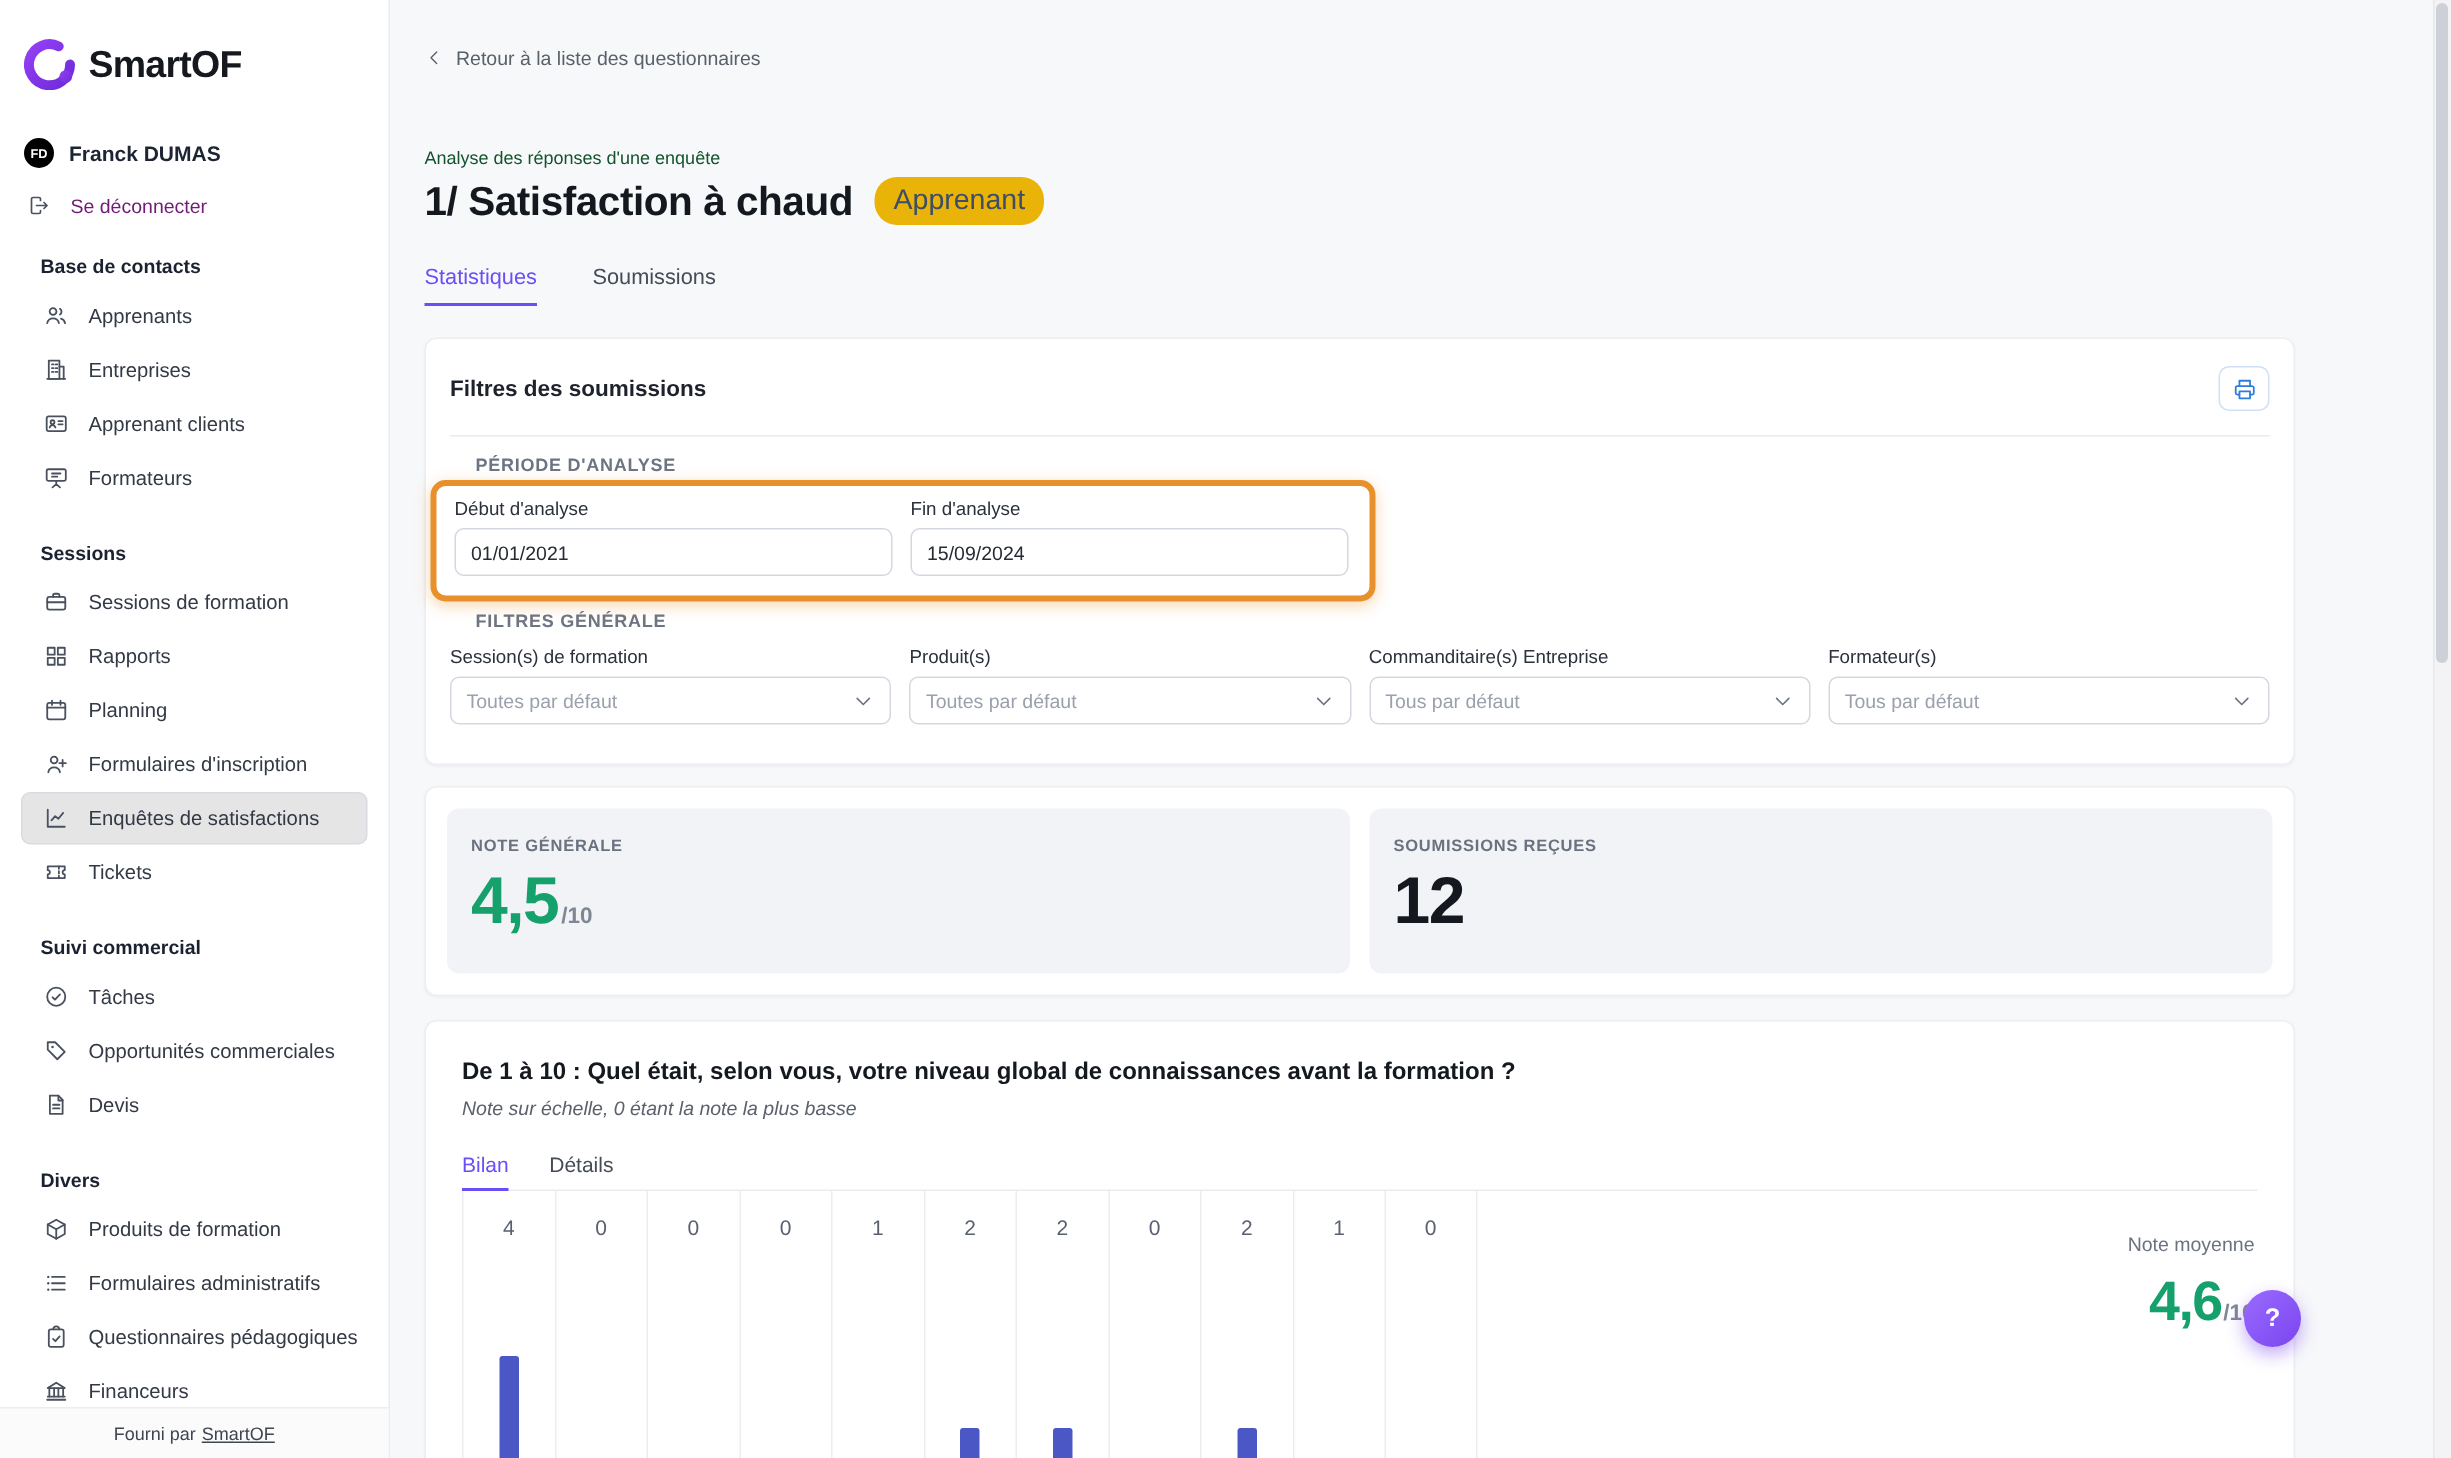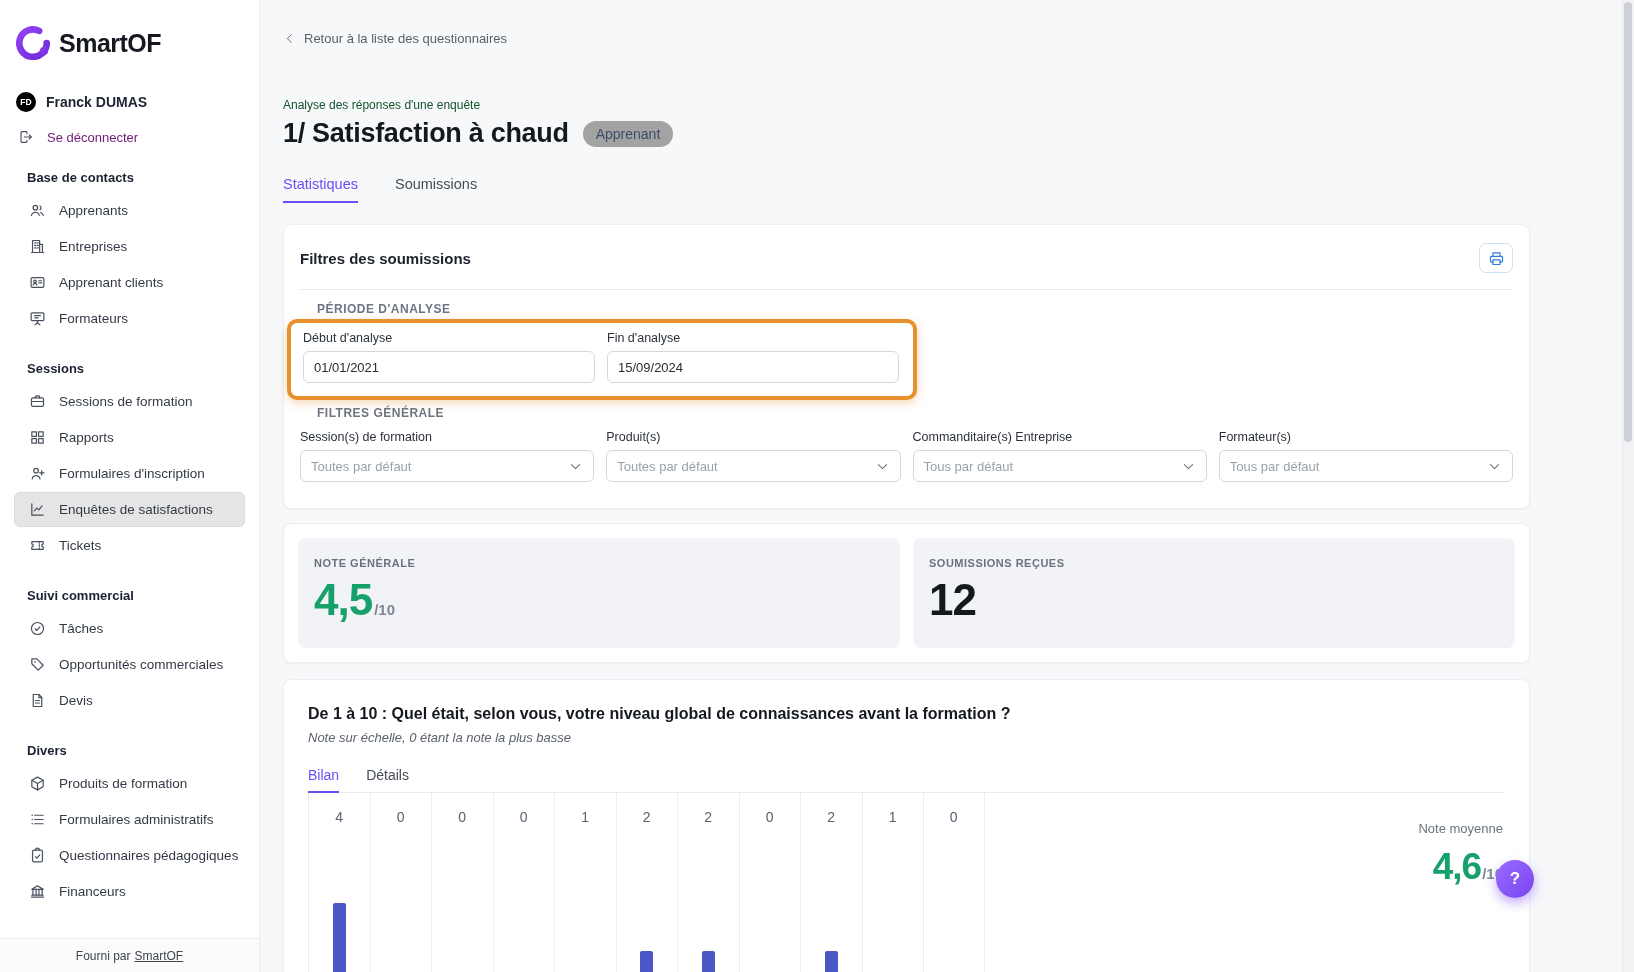--- a/index.html
+++ b/index.html
@@ -30,21 +30,21 @@
   .sidebar-footer a { color: #3f4652; text-decoration: underline; cursor: pointer; }
 
   
   .main { position: absolute; left: 260px; right: 0; top: 0; bottom: 0; overflow: hidden; }
   .content { padding: 0 104px 0 23px; }
   .back-row { display: flex; align-items: center; gap: 8px; padding-top: 31px; width: max-content; font-size: 13px; color: #586069; cursor: pointer; }
   .back-row .icon { width: 13px; height: 13px; color: #586069; }
   .eyebrow { margin-top: 52px; font-size: 12px; color: #14532d; }
   .title-row { display: flex; align-items: center; gap: 14px; margin-top: 6px; }
   .page-title { font-size: 27px; font-weight: bold; color: #14181f; letter-spacing: -0.3px; }
-  .badge { background: #a3a3a3; color: #3d4e66; font-size: 14px; padding: 5px 13px; border-radius: 15px; }
+  .badge { background: #eab308; color: #3d4e66; font-size: 19px; padding: 5px 13px; border-radius: 15px; }
   .page-tabs { display: flex; gap: 37px; margin-top: 27px; }
   .page-tab { font-size: 14.5px; padding-bottom: 9px; color: #454c57; cursor: pointer; }
   .page-tab.active { color: #6b4ef5; border-bottom: 2px solid #6b4ef5; }
 
   .card { background: #fff; border-radius: 8px; border: 1px solid #eceef1; box-shadow: 0 1px 2px rgba(16,24,40,0.04); }
 
   
   .filter-card { margin-top: 21px; padding: 18px 16px 26px; }
   .filter-head { display: flex; justify-content: space-between; align-items: center; }
   .filter-title { font-size: 15px; font-weight: bold; color: #1d222c; }
@@ -193,20 +193,29 @@
             <rect x="13.5" y="4" width="6.5" height="6.5"></rect>
             <rect x="4" y="13.5" width="6.5" height="6.5"></rect>
             <rect x="13.5" y="13.5" width="6.5" height="6.5"></rect>
           </svg>
         </span>
         <span>Rapports</span>
       </div>
       <div class="nav-item">
         <span class="icon">
           <svg viewBox="0 0 24 24">
+            <rect x="3.5" y="5" width="17" height="15.5" rx="2"></rect>
+            <path d="M3.5 9.5h17M8 3v4M16 3v4"></path>
+          </svg>
+        </span>
+        <span>Planning</span>
+      </div>
+      <div class="nav-item">
+        <span class="icon">
+          <svg viewBox="0 0 24 24">
             <circle cx="10" cy="8" r="3.2"></circle>
             <path d="M4.5 19.5c.6-3 2.8-4.5 5.5-4.5s4.9 1.5 5.5 4.5"></path>
             <path d="M18 8v6M15 11h6"></path>
           </svg>
         </span>
         <span>Formulaires d'inscription</span>
       </div>
       <div class="nav-item active">
         <span class="icon">
           <svg viewBox="0 0 24 24">

